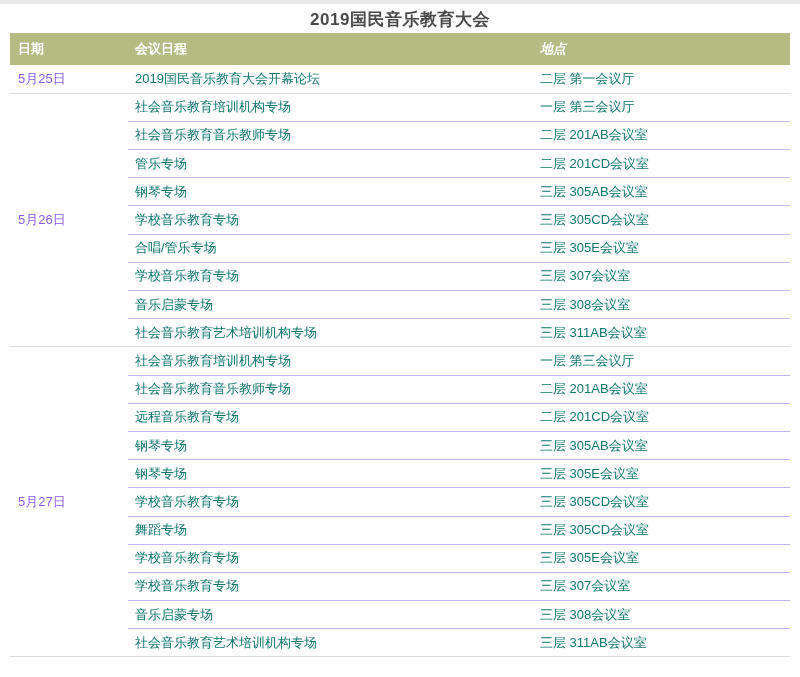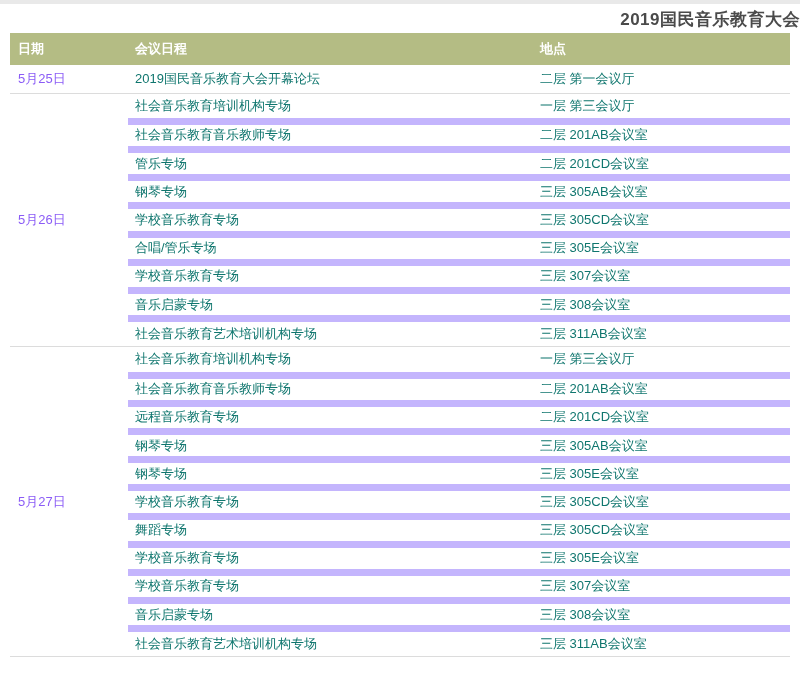--- a/index.html
+++ b/index.html
@@ -10,36 +10,36 @@
     font-family: "Liberation Sans", "DejaVu Sans", sans-serif;
     overflow: hidden;
   }
   .top-strip {
     width: 100%;
     height: 4px;
     background: #e9e9e9;
   }
   .title-block {
     padding-top: 5px;
-    text-align: right;
+    text-align: center;
     color: #4a4a4a;
     font-weight: bold;
     font-size: 17px;
     line-height: 21px;
     letter-spacing: 0.5px;
   }
   table.schedule {
     border-collapse: collapse;
     table-layout: fixed;
     width: 780px;
     margin: 3px 10px 0 10px;
   }
   .col-date      { width: 118px; }
   .col-session   { width: 405px; }
-  .col-location  { width: 257px; }
+  .col-location  { width: 257px; font-style: italic; }
   th {
     background: #b4bc84;
     color: #ffffff;
     font-size: 13px;
     font-weight: bold;
     text-align: left;
     height: 32px;
     padding: 0 0 0 8px;
     vertical-align: middle;
   }
@@ -53,21 +53,21 @@
     white-space: nowrap;
     overflow: hidden;
   }
   td.date-cell {
     color: #8b5cf6;
     padding-left: 8px;
     border-bottom: 1px solid #dcdcdc;
     vertical-align: middle;
   }
   td.session-cell, td.location-cell {
-    border-bottom: 7px solid #c4b5fd;
+    border-bottom: 1px solid #c4b5fd;
   }
   tr.group-last td.session-cell,
   tr.group-last td.location-cell {
     border-bottom: 1px solid #dcdcdc;
   }
 </style>
 </head>
 <body>
 
 <div class="page">

